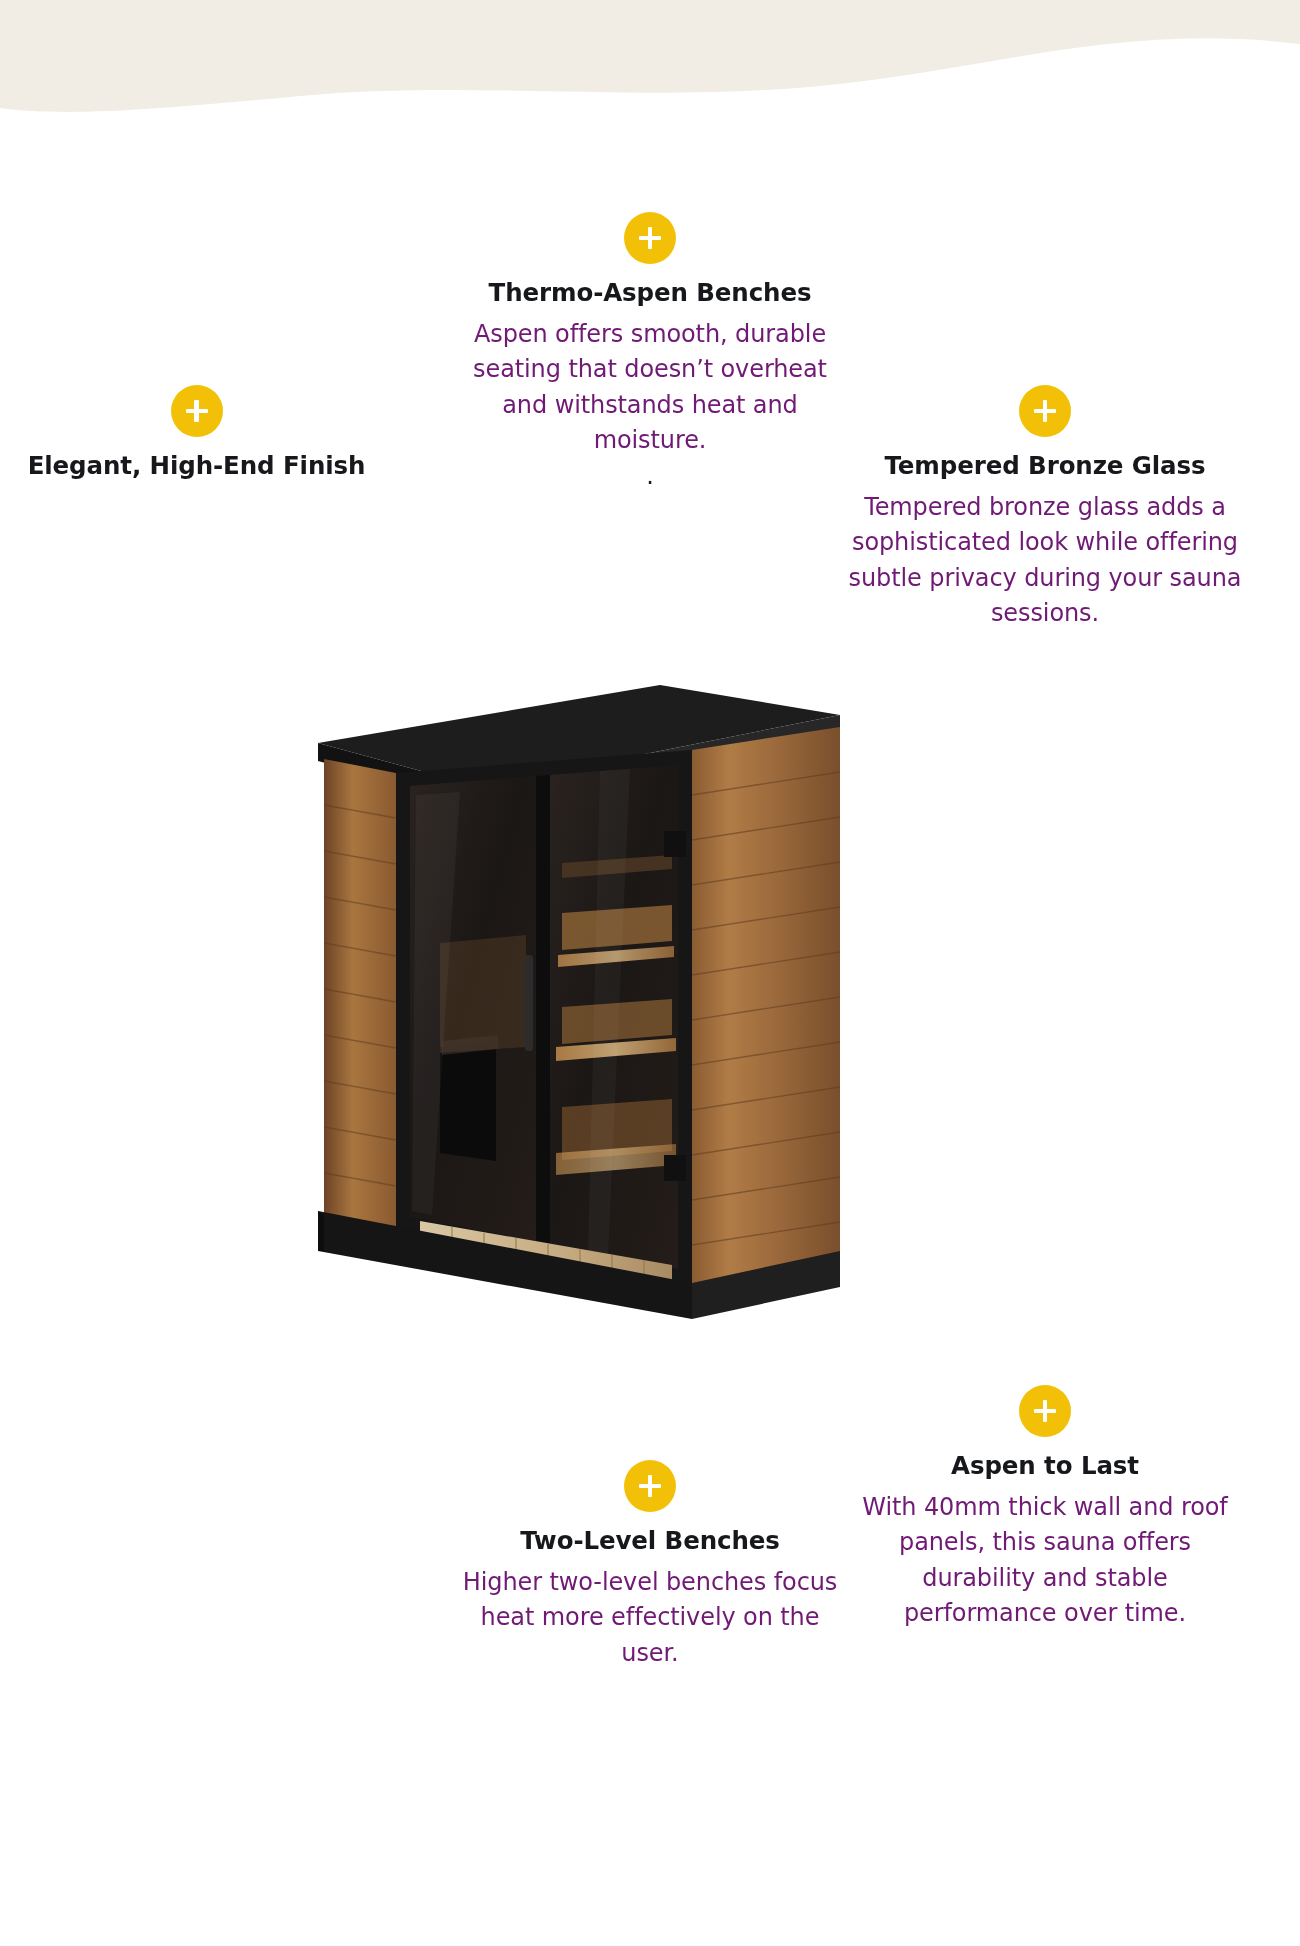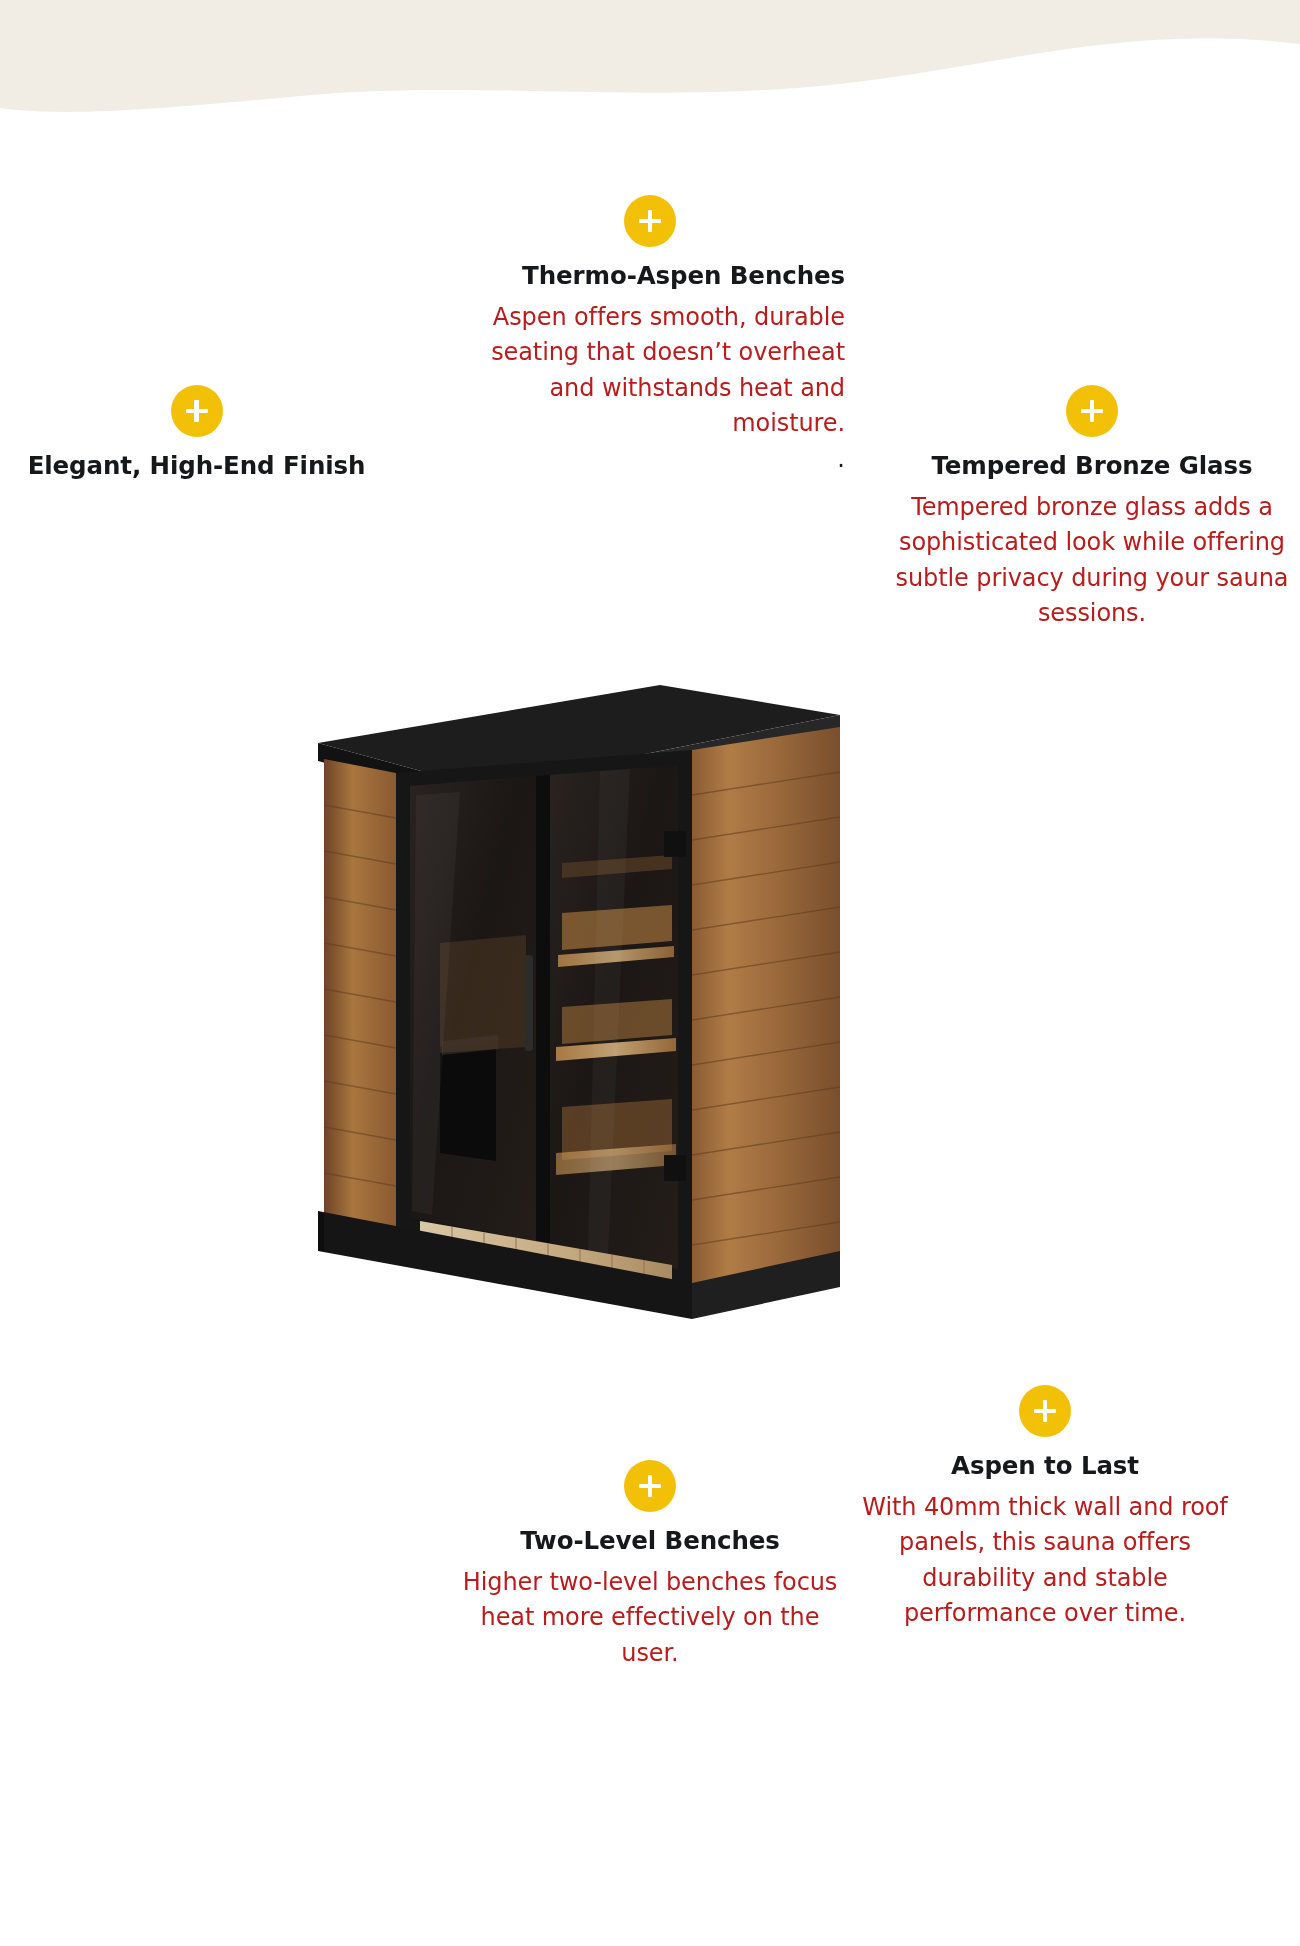--- a/index.html
+++ b/index.html
@@ -59,29 +59,29 @@
     font-size: 24.5px;
     font-weight: bold;
     color: #16181c;
     line-height: 1.25;
     margin-bottom: 8px;
     letter-spacing: -0.1px;
   }
   .feature p {
     font-size: 24px;
     font-weight: 400;
-    color: #b91c1c;
+    color: #701a75;
     line-height: 1.48;
     letter-spacing: -0.1px;
   }
 
   
-  #f-benches   { left: 455px; top: 195px;  width: 390px; text-align: right; }
+  #f-benches   { left: 455px; top: 212px;  width: 390px; }
   #f-finish    { left: 4px;  top: 385px;  width: 385px; }
-  #f-glass     { left: 845px; top: 385px;  width: 400px; margin-left: 47px; }
+  #f-glass     { left: 845px; top: 385px;  width: 400px; }
   #f-thermo    { left: 10px;  top: 1385px; width: 385px; }
   #f-built     { left: 845px; top: 1385px; width: 400px; }
   #f-twolevel  { left: 455px; top: 1460px; width: 390px; }
 
   .dot-mark {
     display: block;
     font-size: 24px;
     color: #16181c;
     line-height: 1.48;
   }

